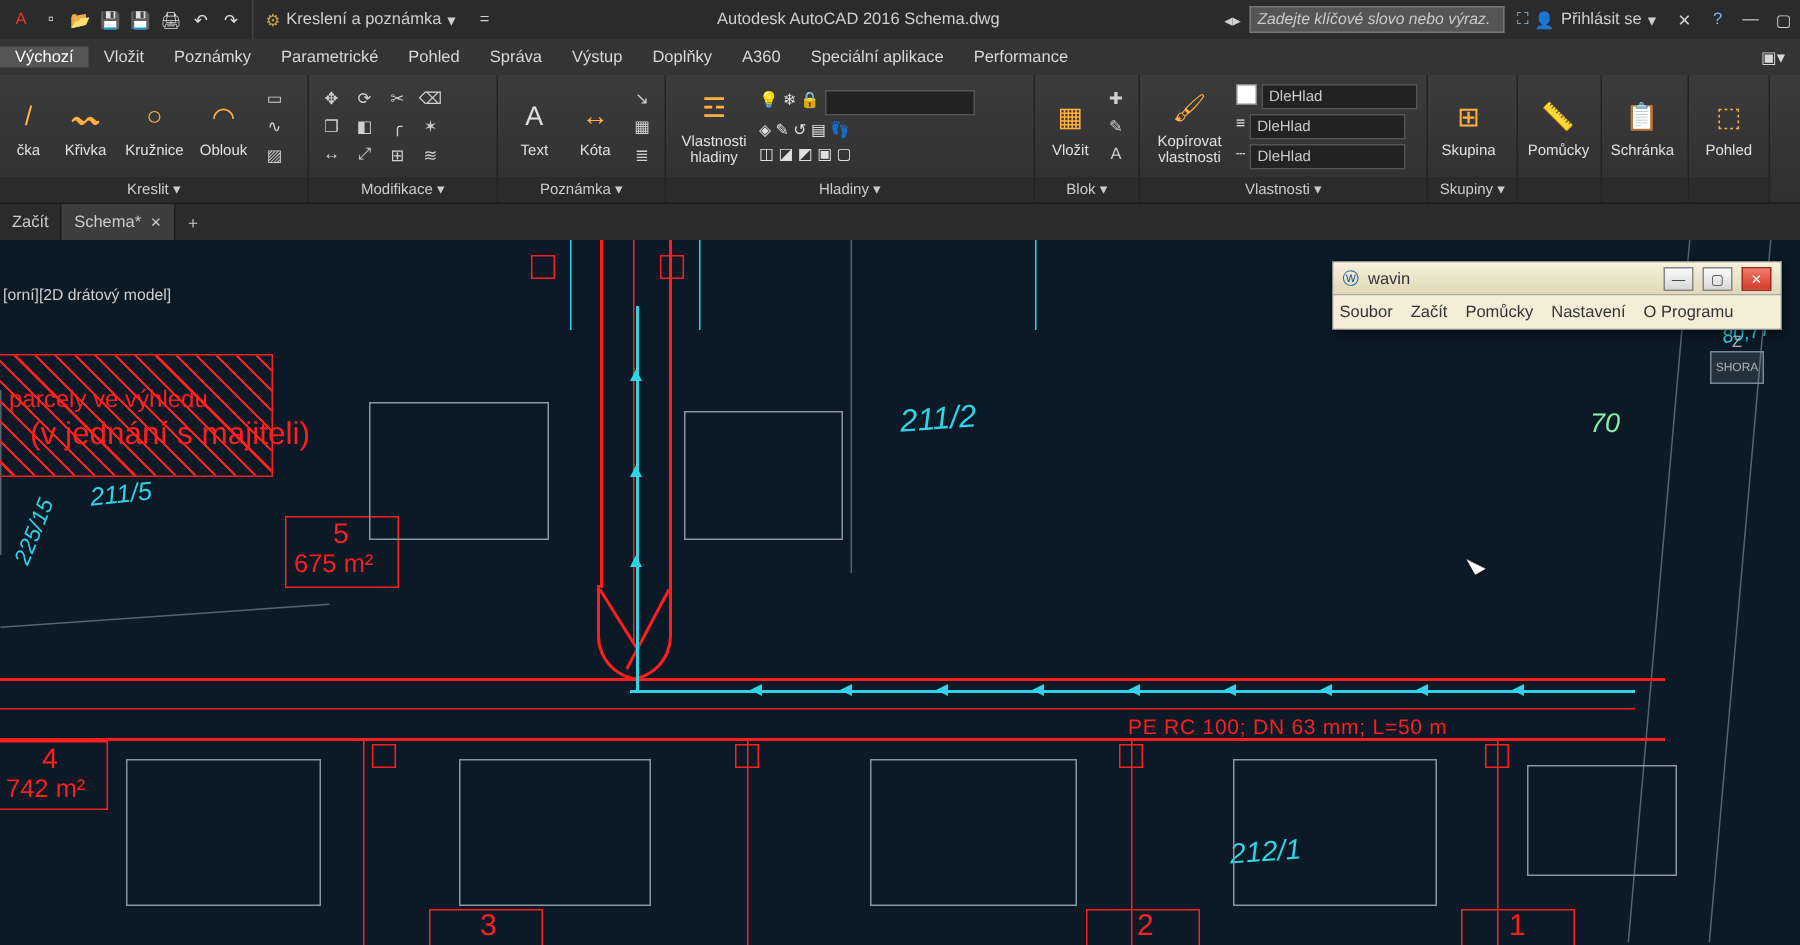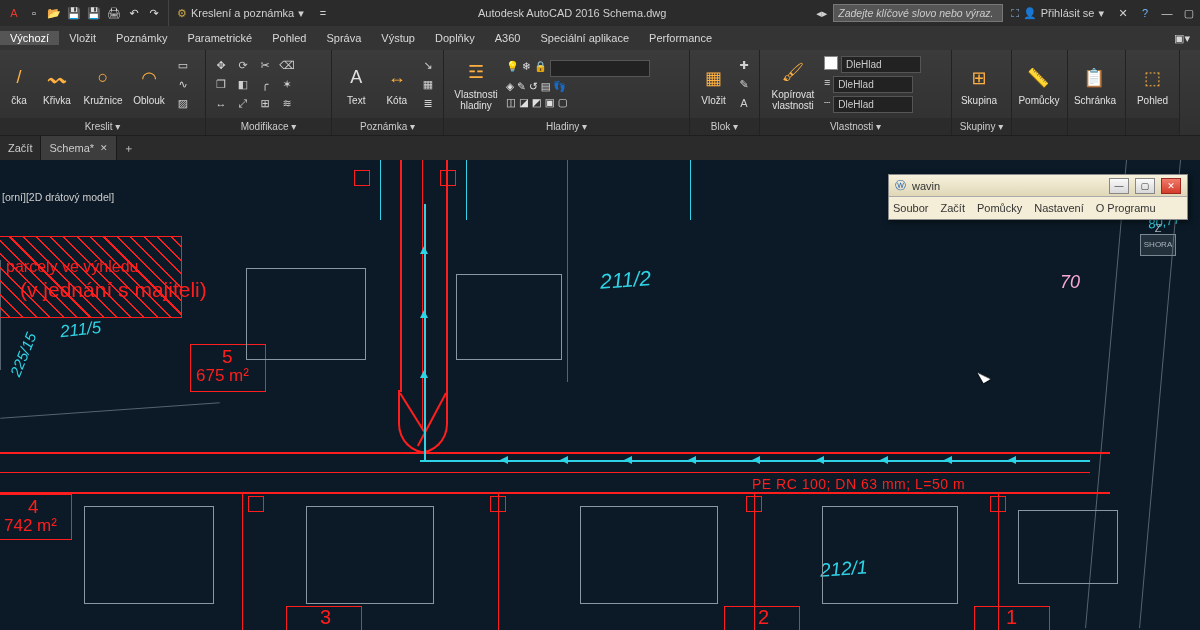--- a/index.html
+++ b/index.html
@@ -24,42 +24,42 @@
   .panel { border-right: 1px solid #222; display: flex; flex-direction: column; }
   .panel-body { flex: 1; display: flex; align-items: center; gap: 4px; padding: 2px 6px; }
   .panel-title { height: 17px; background: #2b2b2b; text-align: center; font-size: 10px; color: #ccc; line-height: 17px; }
   .big-btn { display: flex; flex-direction: column; align-items: center; width: 42px; gap: 2px; }
   .big-btn .ic { width: 30px; height: 30px; display: flex; align-items: center; justify-content: center; font-size: 18px; color: #ffb040; }
   .big-btn .lbl { font-size: 10px; text-align: center; line-height: 11px; }
   .mini-col { display: flex; flex-direction: column; gap: 3px; }
   .mini-col span { width: 18px; height: 16px; display: inline-flex; align-items: center; justify-content: center; font-size: 11px; color: #d0d0d0; }
   .mini-row { display: flex; gap: 3px; }
   .layer-dd { width: 100px; height: 17px; background: #222; border: 1px solid #555; font-size: 10px; color: #ddd; padding: 0 4px; line-height: 15px; }
-  .prop-dd  { width: 80px;  height: 17px; background: #222; border: 1px solid #555; font-size: 10px; color: #ccc; padding: 0 4px; line-height: 15px; }
+  .prop-dd  { width: 104px;  height: 17px; background: #222; border: 1px solid #555; font-size: 10px; color: #ccc; padding: 0 4px; line-height: 15px; }
   
   .doc-tabs { height: 24px; background: #2b2b2b; display: flex; align-items: center; font-size: 11px; color: #ccc; }
   .doc-tabs .tab { padding: 0 8px; height: 24px; display: inline-flex; align-items: center; gap: 6px; border-right: 1px solid #1a1a1a; }
   .doc-tabs .tab.active { background: #3d3d3d; }
   .doc-tabs .add { width: 24px; text-align: center; }
   
   .canvas { position: relative; width: 1200px; height: 470px; background: #0b1a26; overflow: hidden; }
   .ctx-label { position: absolute; left: 2px; top: 2px; font-size: 10.5px; color: #cfcfcf; margin-top: 29px; }
   .floating { position: absolute; right: 12px; top: 14px; width: 300px; background: #efe7cf; border: 1px solid #8a8a8a; box-shadow: 2px 2px 6px rgba(0,0,0,.5); font-size: 11px; }
   .fl-title { height: 22px; background: linear-gradient(#f7f2dd,#e0d7b8); display: flex; align-items: center; padding: 0 6px; gap: 6px; color: #333; border-bottom: 1px solid #aaa; }
   .fl-title .wb { flex: 1; }
   .fl-title .wbtn { width: 20px; height: 16px; background: linear-gradient(#fafafa,#d8d8d8); border: 1px solid #888; display: inline-flex; align-items: center; justify-content: center; font-size: 9px; }
   .fl-title .wbtn.close { background: linear-gradient(#f07a6a,#d43b2a); color: #fff; border-color: #9a2a1d; }
   .fl-menu { height: 22px; background: #f4eed8; display: flex; align-items: center; padding: 0 4px; gap: 12px; color: #333; }
   .viewcube { position: absolute; right: 24px; top: 62px; color: #a9b4bc; font-size: 11px; }
   .viewcube .top { width: 36px; height: 22px; border: 1px solid #7a8892; background: rgba(170,180,190,.15); text-align: center; line-height: 20px; font-size: 8px; }
   
   .txt { position: absolute; font-family: "Arial Narrow", Arial, sans-serif; }
   .cyan, .cy { color: #2fd3e6; }
   .red { color: #ff1e1e; }
-  .grey { color: #f9a8d4; }
+  .grey { color: #86efac; }
   .box { position: absolute; border: 1.5px solid #ff1e1e; }
   .gline { position: absolute; background: #556470; }
   .rline { position: absolute; background: #ff1e1e; }
   .cline { position: absolute; background: #2fd3e6; }
   .hatch { position: absolute; background:
       repeating-linear-gradient(45deg, transparent 0 8px, #ff1e1e 8px 9.5px);
       border: 1.5px solid #ff1e1e; }
   .house { position: absolute; border: 1px solid #8a96a2; }
   .arrow { position: absolute; width: 0; height: 0; border-left: 4px solid transparent; border-right: 4px solid transparent; border-bottom: 8px solid #2fd3e6; }
   .arrow-l { position: absolute; width: 0; height: 0; border-top: 4px solid transparent; border-bottom: 4px solid transparent; border-right: 8px solid #2fd3e6; }

